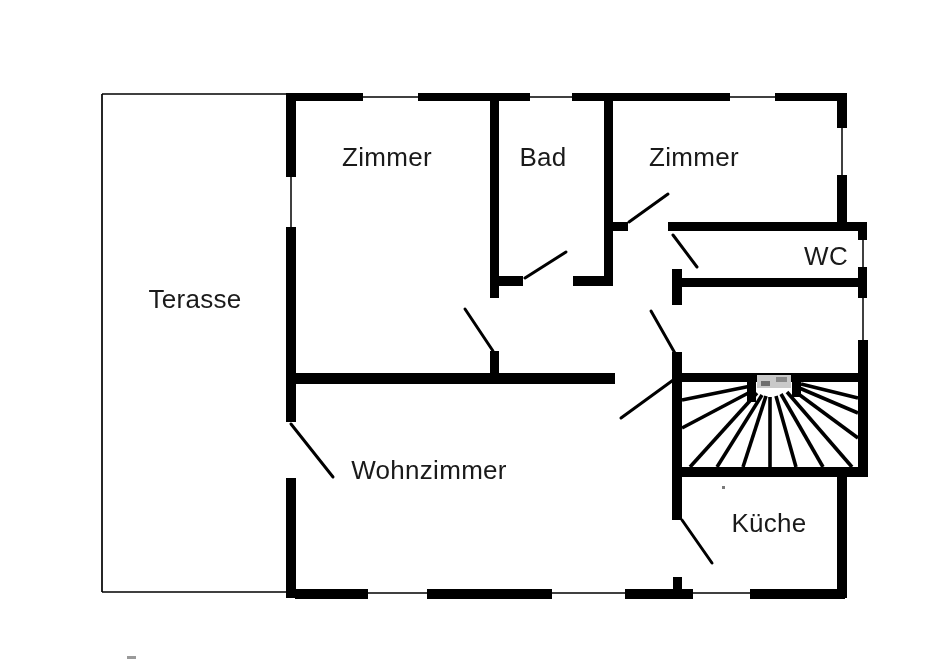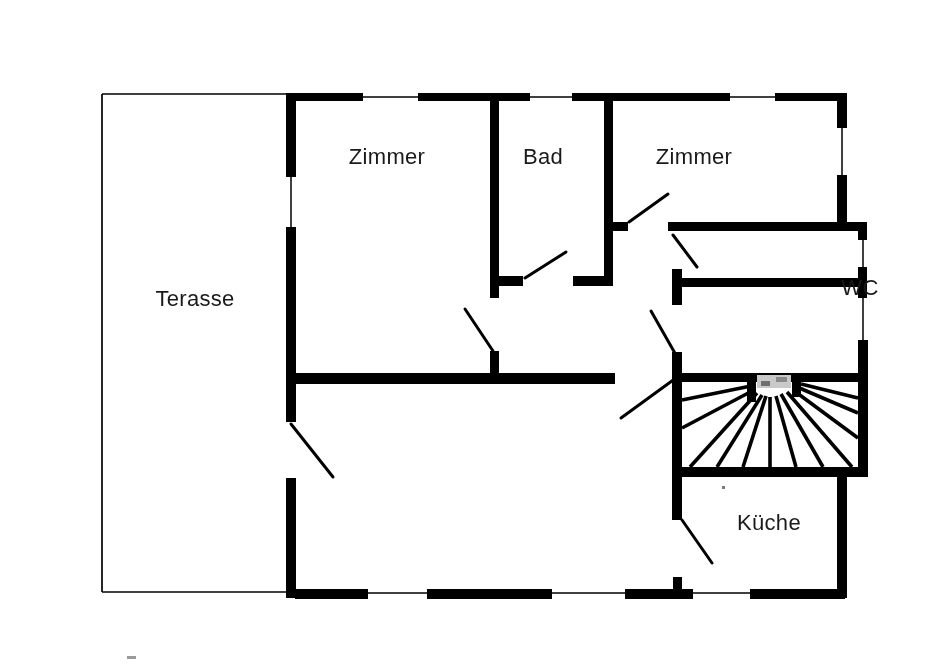--- a/index.html
+++ b/index.html
@@ -9,21 +9,21 @@
     height: 667px;
     background: #ffffff;
     overflow: hidden;
     font-family: "Liberation Sans", sans-serif;
   }
   #plan-svg { position: absolute; left: 0; top: 0; }
   .labels { position: absolute; left: 0; top: 0; width: 100%; height: 100%; pointer-events: none; }
   .room-label {
     position: absolute;
     transform: translate(-50%, -50%);
-    font-size: 22px;
+    font-size: 26px;
     line-height: 1;
     color: #1a1a1a;
     letter-spacing: 0.3px;
     white-space: nowrap;
   }
 </style>
 </head>
 <body>
 
 <div class="page">
@@ -99,16 +99,17 @@
       <rect x="776" y="377" width="11" height="5" fill="#8a8a8a"></rect>
       <rect x="127" y="656" width="9" height="3" fill="#9a9a9a"></rect>
       <rect x="722" y="486" width="3" height="3" fill="#7a7a7a"></rect>
     </svg>
 
   <div class="labels">
     <span class="room-label" style="left: 179px; top: 299px; margin-left: 16px;">Terasse</span>
     <span class="room-label" style="left: 387px; top: 157px;">Zimmer</span>
     <span class="room-label" style="left: 543px; top: 157px;">Bad</span>
     <span class="room-label" style="left: 694px; top: 157px;">Zimmer</span>
-    <span class="room-label" style="left: 860px; top: 256px; margin-top: 32px;">WC</span>
+    <span class="room-label" style="left: 826px; top: 256px;">WC</span>
+    <span class="room-label" style="left: 429px; top: 470px;">Wohnzimmer</span>
     <span class="room-label" style="left: 760px; top: 523px; margin-left: 9px;">Küche</span>
   </div>
 </div>
 
 </body></html>

